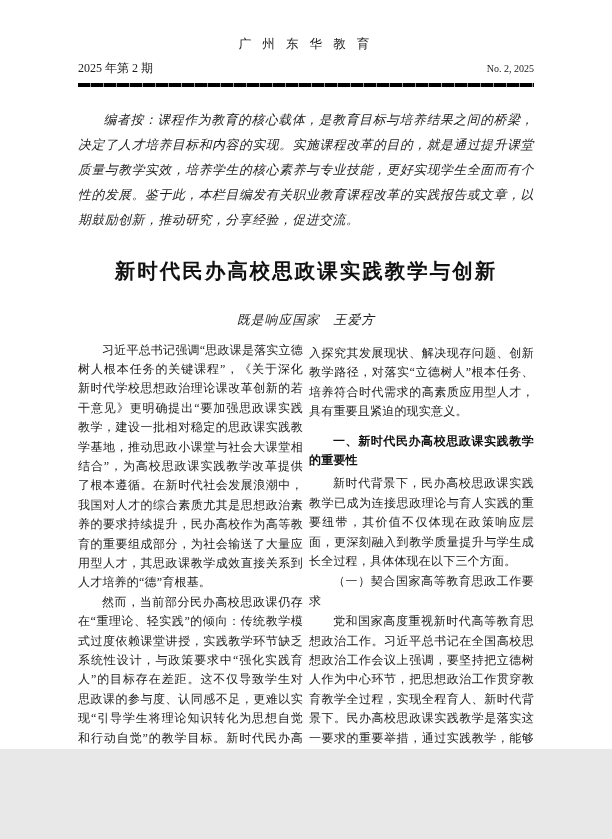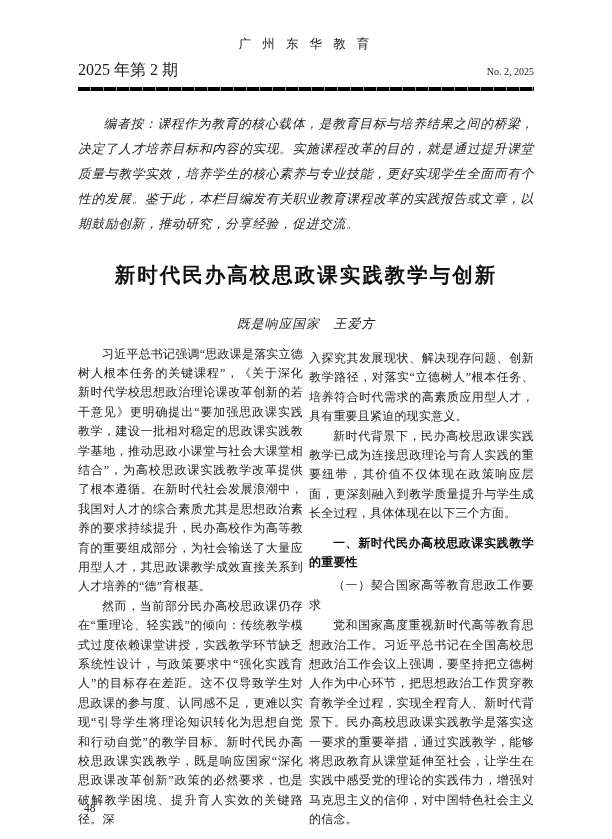--- a/index.html
+++ b/index.html
@@ -1,20 +1,20 @@
 <!DOCTYPE html>
 <html><head>
 <meta charset="utf-8">
 <style>
   * { margin: 0; padding: 0; box-sizing: border-box; }
   html, body { background: #e8e8e8; }
   .page {
     position: relative;
     width: 612px;
-    height: 839px;
+    height: 749px;
     margin: 0 auto;
     background: #ffffff;
     color: #1c1c1c;
     font-family: "Liberation Serif", "DejaVu Serif", serif;
     overflow: hidden;
   }
   .content { margin: 0 78px; width: 456px; }
 
   
   .page-header { padding-top: 36px; }
@@ -23,21 +23,21 @@
     font-size: 12.5px;
     letter-spacing: 4px;
     color: #1c1c1c;
   }
   .jh-row {
     margin-top: 7px;
     display: flex;
     justify-content: space-between;
     align-items: baseline;
   }
-  .issue-cn { font-size: 16px; }
+  .issue-cn { font-size: 12px; }
   .journal-en { font-size: 10px; letter-spacing: 1.2px; }
   .issue-en { font-size: 10px; }
   .header-rule {
     margin-top: 6px;
     height: 3.5px;
     background: repeating-linear-gradient(90deg, #000 0px, #000 12px, #999 12px, #999 13px);
   }
 
   
   .editor-note {
@@ -124,22 +124,22 @@
 
     <div class="byline">既是响应国家　王爱方</div>
 
     <main class="columns">
       <div class="col col-left">
         <p class="para indent">习近平总书记强调“思政课是落实立德树人根本任务的关键课程”，《关于深化新时代学校思想政治理论课改革创新的若干意见》更明确提出“要加强思政课实践教学，建设一批相对稳定的思政课实践教学基地，推动思政小课堂与社会大课堂相结合”，为高校思政课实践教学改革提供了根本遵循。在新时代社会发展浪潮中，我国对人才的综合素质尤其是思想政治素养的要求持续提升，民办高校作为高等教育的重要组成部分，为社会输送了大量应用型人才，其思政课教学成效直接关系到人才培养的“德”育根基。</p>
         <p class="para indent">然而，当前部分民办高校思政课仍存在“重理论、轻实践”的倾向：传统教学模式过度依赖课堂讲授，实践教学环节缺乏系统性设计，与政策要求中“强化实践育人”的目标存在差距。这不仅导致学生对思政课的参与度、认同感不足，更难以实现“引导学生将理论知识转化为思想自觉和行动自觉”的教学目标。新时代民办高校思政课实践教学，既是响应国家“深化思政课改革创新”政策的必然要求，也是破解教学困境、提升育人实效的关键路径。深</p>
       </div>
       <div class="col col-right">
         <p class="para">入探究其发展现状、解决现存问题、创新教学路径，对落实“立德树人”根本任务、培养符合时代需求的高素质应用型人才，具有重要且紧迫的现实意义。</p>
+        <p class="para indent section-heading">一、新时代民办高校思政课实践教学的重要性</p>
         <p class="para indent">新时代背景下，民办高校思政课实践教学已成为连接思政理论与育人实践的重要纽带，其价值不仅体现在政策响应层面，更深刻融入到教学质量提升与学生成长全过程，具体体现在以下三个方面。</p>
-        <p class="para indent section-heading">一、新时代民办高校思政课实践教学的重要性</p>
         <p class="para indent sub-heading">（一）契合国家高等教育思政工作要求</p>
         <p class="para indent">党和国家高度重视新时代高等教育思想政治工作。习近平总书记在全国高校思想政治工作会议上强调，要坚持把立德树人作为中心环节，把思想政治工作贯穿教育教学全过程，实现全程育人、新时代背景下。民办高校思政课实践教学是落实这一要求的重要举措，通过实践教学，能够将思政教育从课堂延伸至社会，让学生在实践中感受党的理论的实践伟力，增强对马克思主义的信仰，对中国特色社会主义的信念。</p>
       </div>
     </main>
 
   </div>
 
   <div class="page-number">48</div>
 </div>
 

